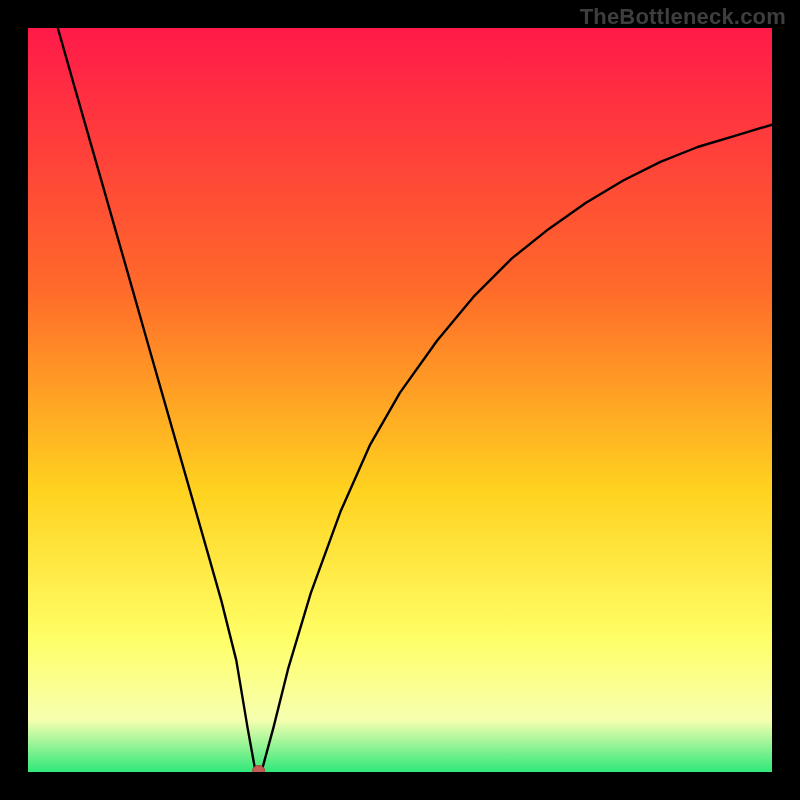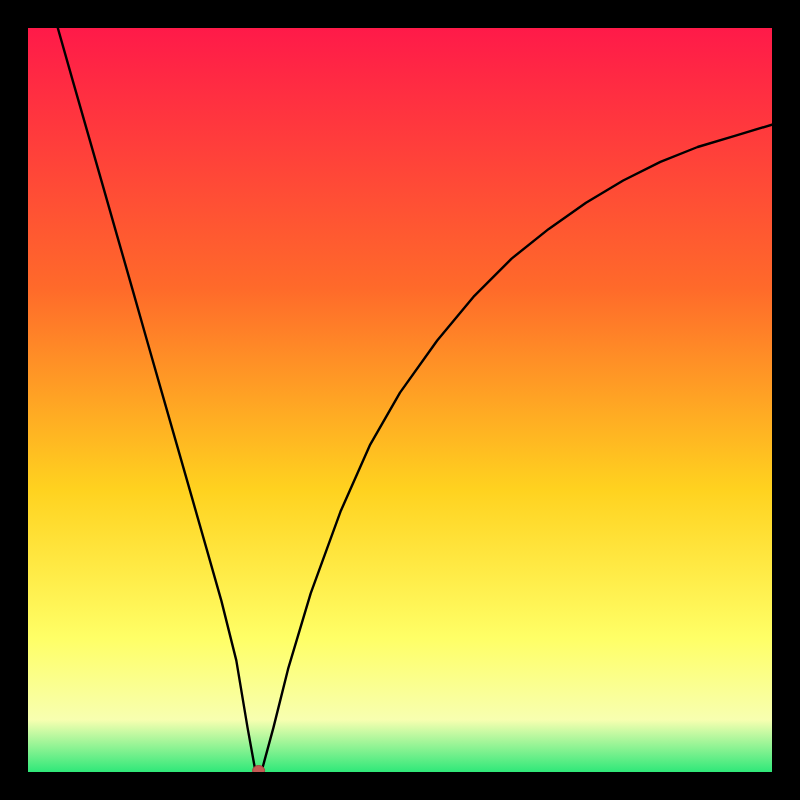--- a/index.html
+++ b/index.html
@@ -37,20 +37,21 @@
   .plot svg {
     display: block;
     width: 100%;
     height: 100%;
   }
 </style>
 </head>
 <body>
 
 <div class="frame">
+  <div class="watermark">TheBottleneck.com</div>
 
   <div class="plot">
     <svg viewBox="0 0 744 744" preserveAspectRatio="none">
       <defs>
         <linearGradient id="bg-grad" x1="0" y1="0" x2="0" y2="1">
           <stop id="g0" offset="0%" stop-color="#ff1a49"></stop>
           <stop id="g1" offset="35%" stop-color="#ff6a2a"></stop>
           <stop id="g2" offset="62%" stop-color="#ffd21f"></stop>
           <stop id="g3" offset="82%" stop-color="#ffff66"></stop>
           <stop id="g4" offset="93%" stop-color="#f7ffb0"></stop>

